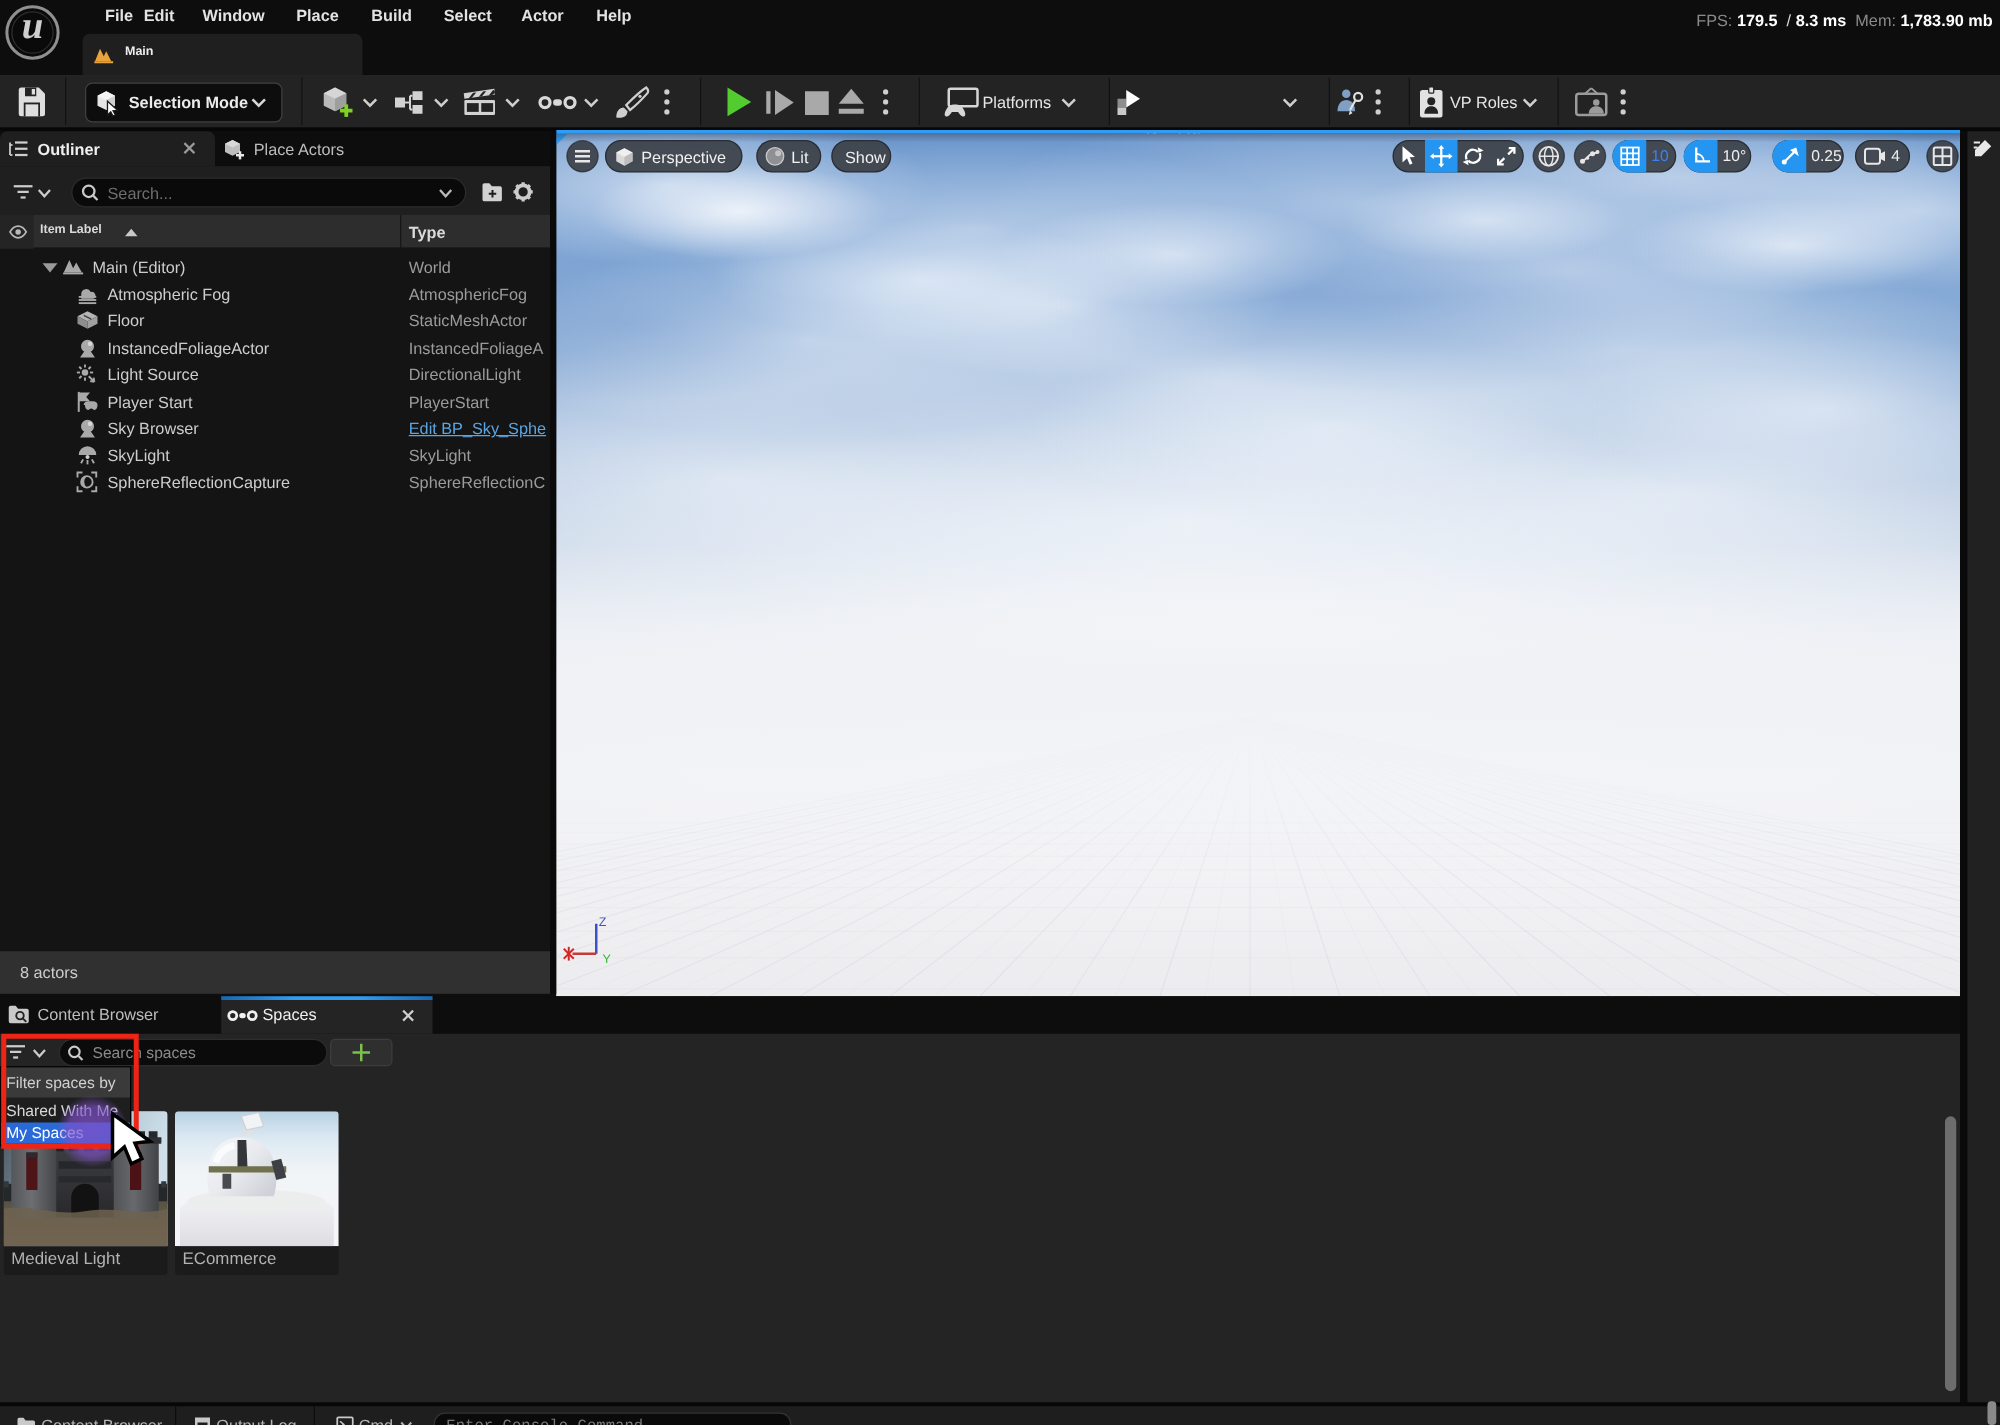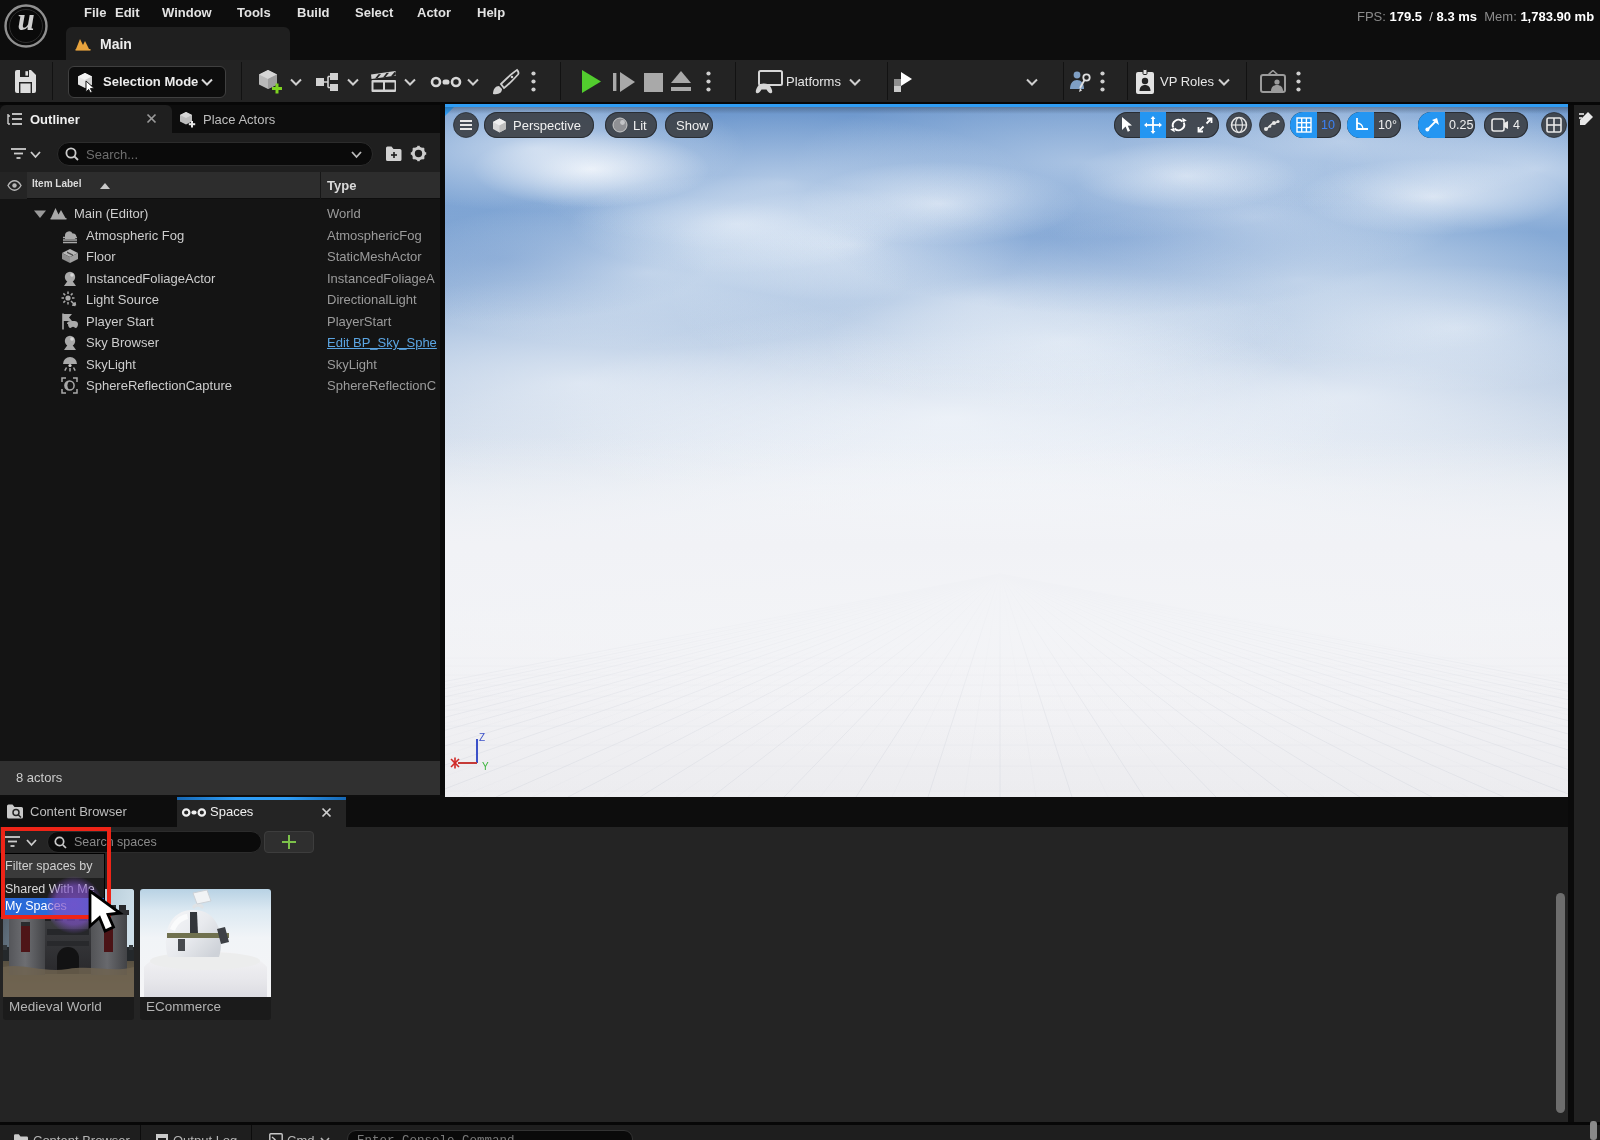--- a/index.html
+++ b/index.html
@@ -11,34 +11,34 @@
 </style>
 </head>
 <body>
 <div id="page">
 
 <div class="abs" style="left:0;top:0;width:1600px;height:60px;background:#0d0d0d;"></div>
 
 <div class="txt" style="left:84px;top:5px;font-size:13px;font-weight:700;color:#e3e3e3;">File</div>
 <div class="txt" style="left:115px;top:5px;font-size:13px;font-weight:700;color:#e3e3e3;text-align:right;">Edit</div>
 <div class="txt" style="left:162px;top:5px;font-size:13px;font-weight:700;color:#e3e3e3;">Window</div>
-<div class="txt" style="left:237px;top:5px;font-size:13px;font-weight:700;color:#e3e3e3;">Tools</div>
+<div class="txt" style="left:237px;top:5px;font-size:13px;font-weight:700;color:#e3e3e3;">Place</div>
 <div class="txt" style="left:297px;top:5px;font-size:13px;font-weight:700;color:#e3e3e3;">Build</div>
 <div class="txt" style="left:355px;top:5px;font-size:13px;font-weight:700;color:#e3e3e3;">Select</div>
 <div class="txt" style="left:417px;top:5px;font-size:13px;font-weight:700;color:#e3e3e3;">Actor</div>
 <div class="txt" style="left:477px;top:5px;font-size:13px;font-weight:700;color:#e3e3e3;">Help</div>
 
 <div class="txt" style="left:1357px;top:9px;font-size:13px;color:#8b8b8b;">FPS: <span style="color:#fff;font-weight:700;">179.5</span>&nbsp; <span style="color:#d9d9d9;">/</span> <span style="color:#fff;font-weight:700;">8.3 ms</span>&nbsp; Mem: <span style="color:#fff;font-weight:700;">1,783.90 mb</span></div>
 
 <div class="abs" style="left:66px;top:27px;width:224px;height:33px;background:#1f1f1f;border-radius:6px 6px 0 0;"></div>
 <svg style="left:75px;top:36px;" width="17" height="15" viewBox="0 0 17 15">
   <path d="M1 13 L5 3 L8 9 L10 5 L14 13 Z" fill="#e8a33d"></path>
   <rect x="0.5" y="13" width="15" height="1.6" fill="#e8a33d"></rect>
 </svg>
-<div class="txt" style="left:100px;top:36px;font-size:14px;font-weight:700;color:#ededed;">Main</div>
+<div class="txt" style="left:100px;top:36px;font-size:10px;font-weight:700;color:#ededed;">Main</div>
 
 <svg style="left:4px;top:4px;" width="44" height="44" viewBox="0 0 44 44">
   <circle cx="22" cy="22" r="20.5" fill="#0a0a0a" stroke="#909090" stroke-width="2.4"></circle>
   <circle cx="22" cy="22" r="16.5" fill="none" stroke="#2e2e2e" stroke-width="1"></circle>
 </svg>
 <div class="txt" style="left:11px;top:2px;width:30px;font-family:'Liberation Serif',serif;font-style:italic;font-weight:700;font-size:31px;color:#cfcfcf;text-align:center;">u</div>
 
 <div class="abs" style="left:0;top:60px;width:1600px;height:42px;background:#232323;"></div>
 <div class="abs" style="left:0;top:102px;width:1600px;height:3px;background:#070707;"></div>
 
@@ -797,21 +797,21 @@
             <stop offset="1" stop-color="#454649"></stop>
       </linearGradient>
       <linearGradient id="ctow2" x1="0" y1="0" x2="1" y2="0">
         <stop offset="0" stop-color="#525356"></stop>
             <stop offset="0.45" stop-color="#68696d"></stop>
             <stop offset="1" stop-color="#424346"></stop>
       </linearGradient>
     </defs>
   </svg>
 </div>
-<div class="txt" style="left:9px;top:999px;font-size:13.5px;color:#b3b3b3;">Medieval World</div>
+<div class="txt" style="left:9px;top:999px;font-size:13.5px;color:#b3b3b3;">Medieval Light</div>
 
 <div class="abs" style="left:140px;top:889px;width:131px;height:131px;background:#1b1b1b;border-radius:3px;"></div>
 <div id="ecom" class="abs" style="left:140px;top:889px;width:131px;height:108px;overflow:hidden;border-radius:3px 3px 0 0;">
   <svg style="left:0;top:0;" width="131" height="108" viewBox="0 0 131 108">
     <rect width="131" height="108" fill="url(#esky)"></rect>
     <path d="M4 78 c8-10 28-16 61-16 s54 6 62 16 v30 h-123 z" fill="url(#eped)"></path>
     <ellipse cx="65" cy="72" rx="55" ry="9" fill="#eceded"></ellipse>
     <path d="M28 68 c-3-8-3-24 1-32 c4-9 12-15 24-15 c13 0 20 6 24 14 c5 9 5 25 2 33 z" fill="url(#ebag)"></path>
     <path d="M30 40 c3-8 9-14 17-15 l1 5 c-7 2-11 6-13 12 z" fill="#fafbfc"></path>
     <path d="M50 23 l7 0 l1 22 l-8 0 z" fill="#33363a"></path>

